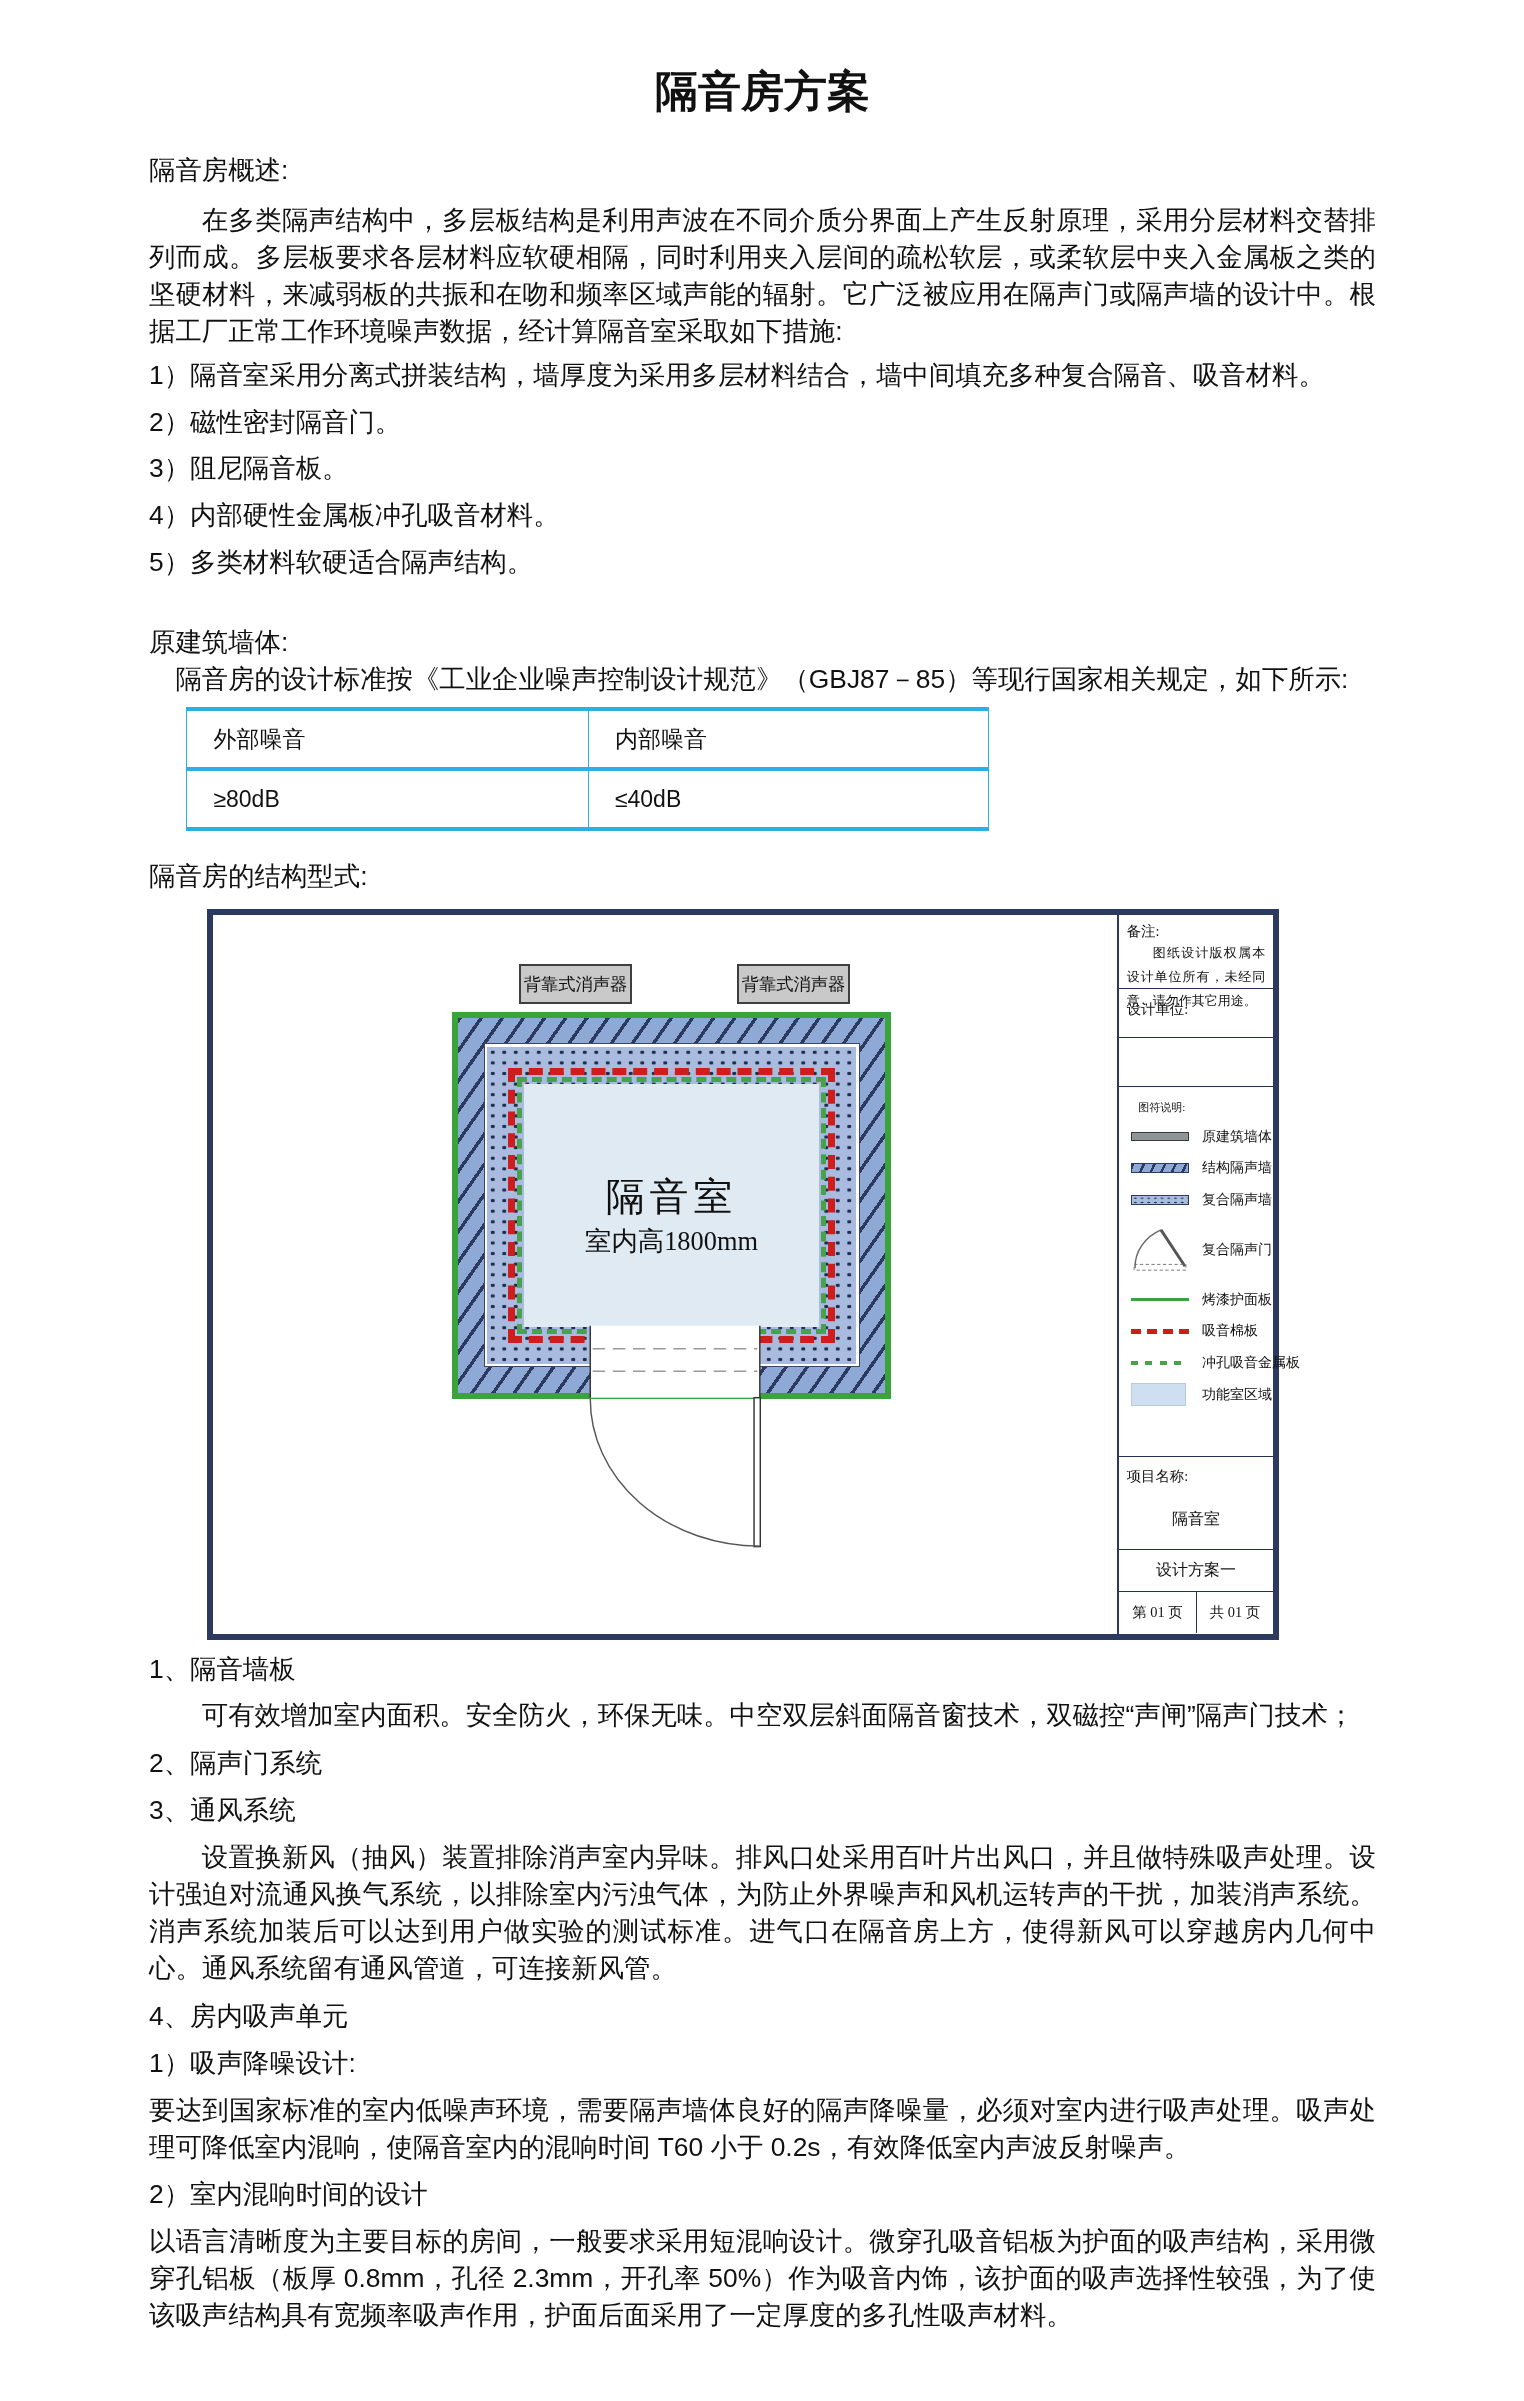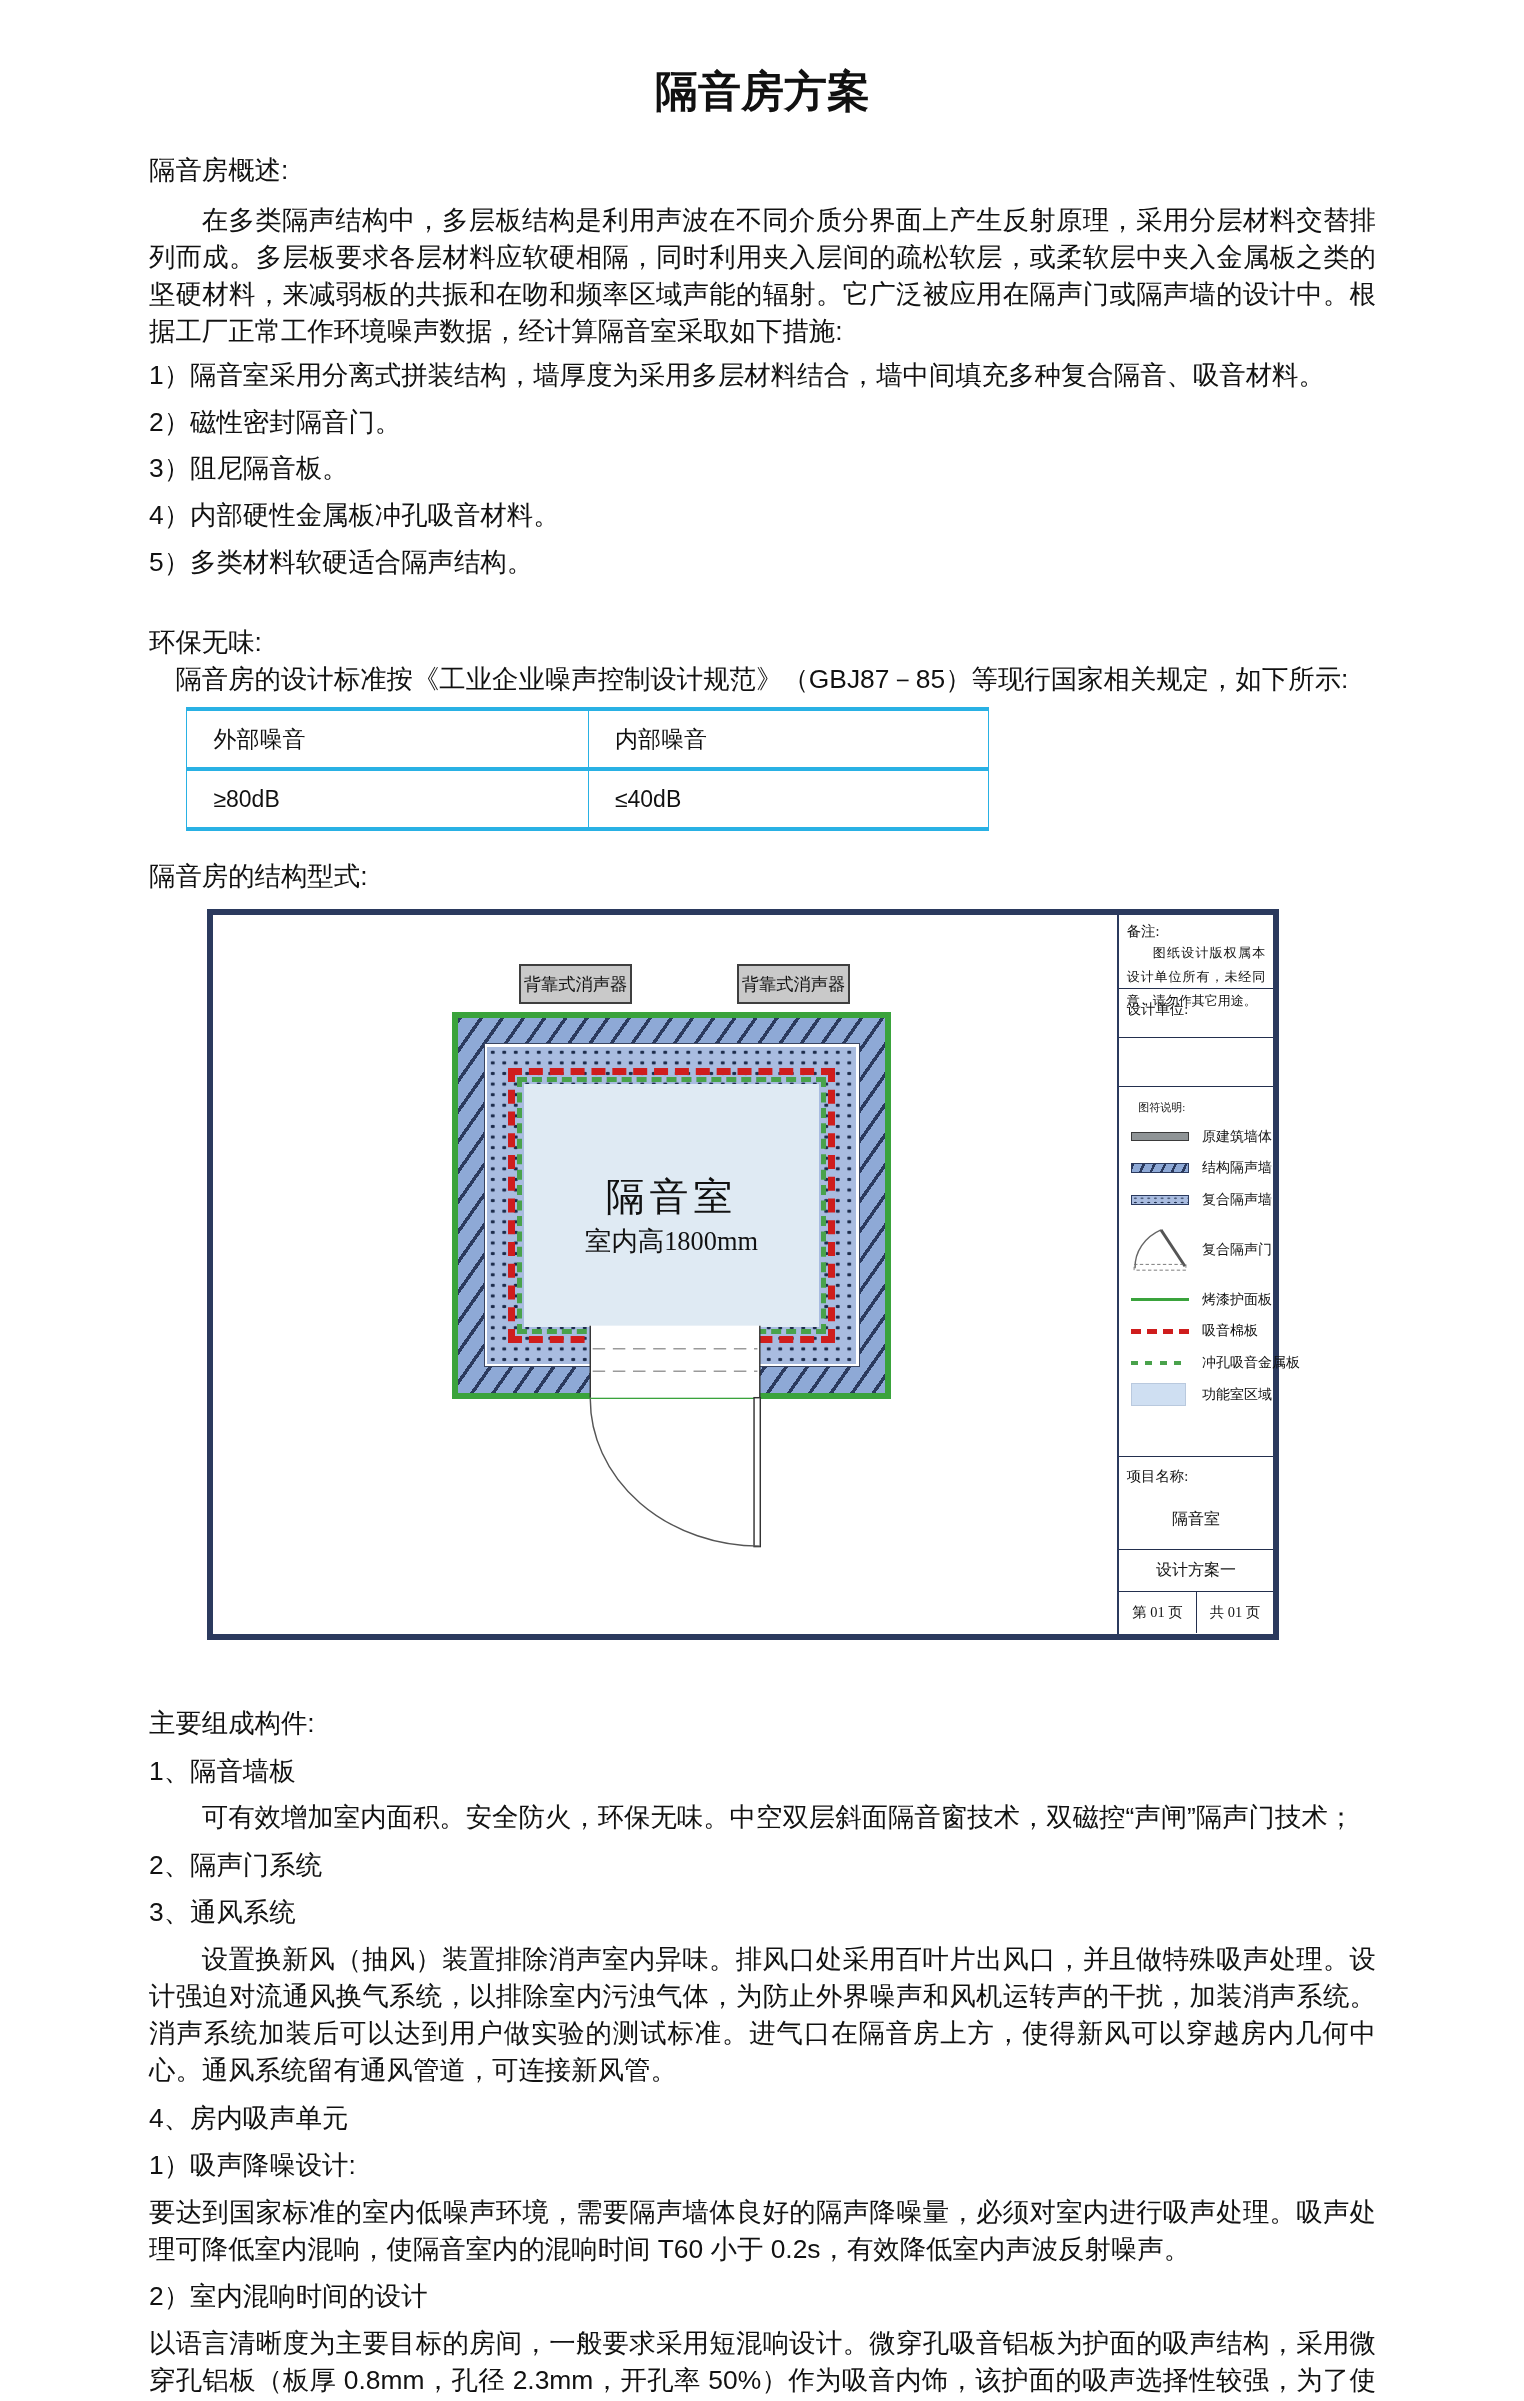--- a/index.html
+++ b/index.html
@@ -86,21 +86,21 @@
     <div class="h-sec mt-overview">隔音房概述:</div>
     <div class="body-text indent2 mt-para">在多类隔声结构中，多层板结构是利用声波在不同介质分界面上产生反射原理，采用分层材料交替排列而成。多层板要求各层材料应软硬相隔，同时利用夹入层间的疏松软层，或柔软层中夹入金属板之类的坚硬材料，来减弱板的共振和在吻和频率区域声能的辐射。它广泛被应用在隔声门或隔声墙的设计中。根据工厂正常工作环境噪声数据，经计算隔音室采取如下措施:</div>
     <div>
       <div class="measure">1）隔音室采用分离式拼装结构，墙厚度为采用多层材料结合，墙中间填充多种复合隔音、吸音材料。</div>
       <div class="measure">2）磁性密封隔音门。</div>
       <div class="measure">3）阻尼隔音板。</div>
       <div class="measure">4）内部硬性金属板冲孔吸音材料。</div>
       <div class="measure">5）多类材料软硬适合隔声结构。</div>
     </div>
 
-    <div class="h-sec mt-std">环保无味:</div>
+    <div class="h-sec mt-std">原建筑墙体:</div>
     <div class="body-text indent1 mt-stddesc">隔音房的设计标准按《工业企业噪声控制设计规范》（GBJ87－85）等现行国家相关规定，如下所示:</div>
 
     <div class="std-table">
       <div class="std-row">
         <div class="std-cell">外部噪音</div>
         <div class="std-cell">内部噪音</div>
       </div>
       <div class="std-row last">
         <div class="std-cell">≥80dB</div>
         <div class="std-cell">≤40dB</div>
@@ -206,21 +206,20 @@
           <div class="pname">隔音室</div>
         </div>
         <div class="tb tb-scheme">设计方案一</div>
         <div class="tb tb-pages">
           <div class="pg">第 01 页</div>
           <div class="pg">共 01 页</div>
         </div>
       </div>
     </div>
 
-    <div class="h-sec mt-components">主要组成构件:</div>
     <div class="sec-title">1、隔音墙板</div>
     <div class="sec-body indent2">可有效增加室内面积。安全防火，环保无味。中空双层斜面隔音窗技术，双磁控“声闸”隔声门技术；</div>
     <div class="sec-title">2、隔声门系统</div>
     <div class="sec-title">3、通风系统</div>
     <div class="sec-body indent2">设置换新风（抽风）装置排除消声室内异味。排风口处采用百叶片出风口，并且做特殊吸声处理。设计强迫对流通风换气系统，以排除室内污浊气体，为防止外界噪声和风机运转声的干扰，加装消声系统。消声系统加装后可以达到用户做实验的测试标准。进气口在隔音房上方，使得新风可以穿越房内几何中心。通风系统留有通风管道，可连接新风管。</div>
     <div class="sec-title">4、房内吸声单元</div>
     <div class="sec-title">1）吸声降噪设计:</div>
     <div class="sec-body">要达到国家标准的室内低噪声环境，需要隔声墙体良好的隔声降噪量，必须对室内进行吸声处理。吸声处理可降低室内混响，使隔音室内的混响时间 T60 小于 0.2s，有效降低室内声波反射噪声。</div>
     <div class="sec-title">2）室内混响时间的设计</div>
     <div class="sec-body">以语言清晰度为主要目标的房间，一般要求采用短混响设计。微穿孔吸音铝板为护面的吸声结构，采用微穿孔铝板（板厚 0.8mm，孔径 2.3mm，开孔率 50%）作为吸音内饰，该护面的吸声选择性较强，为了使该吸声结构具有宽频率吸声作用，护面后面采用了一定厚度的多孔性吸声材料。</div>

